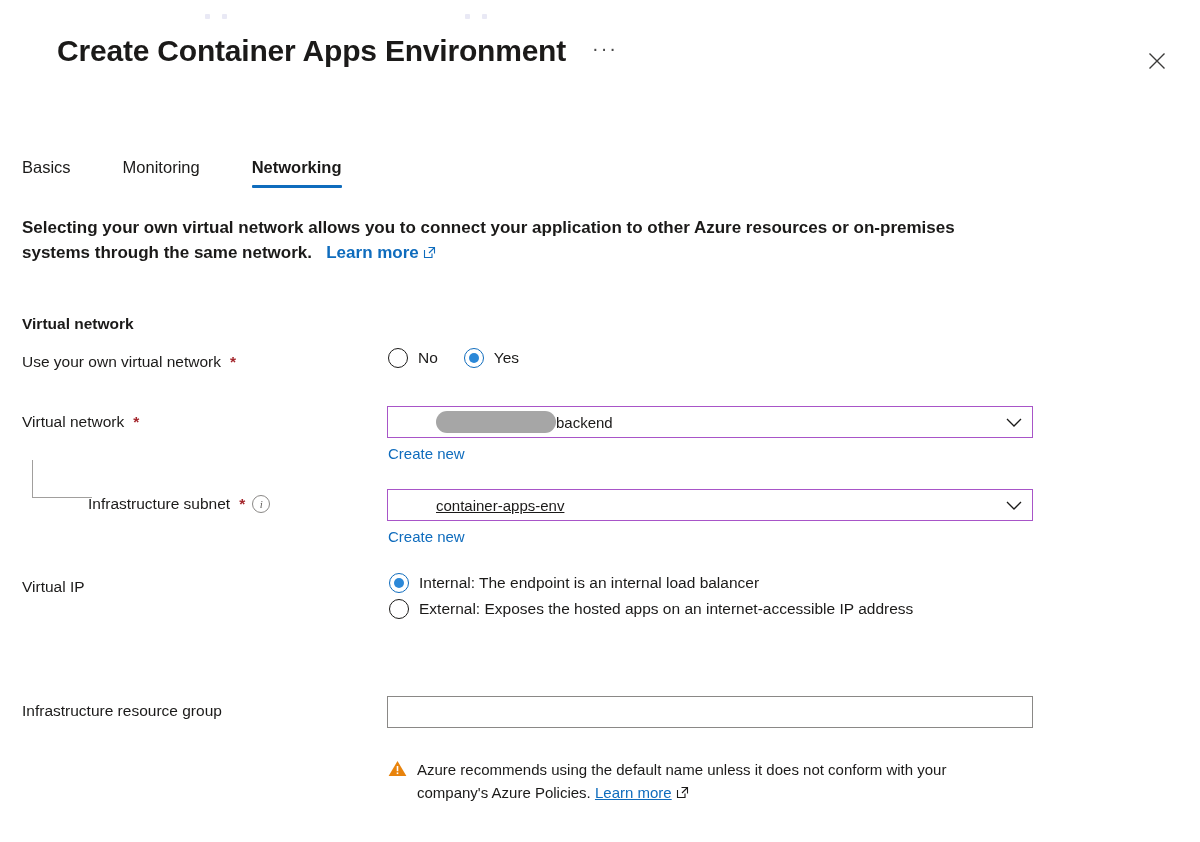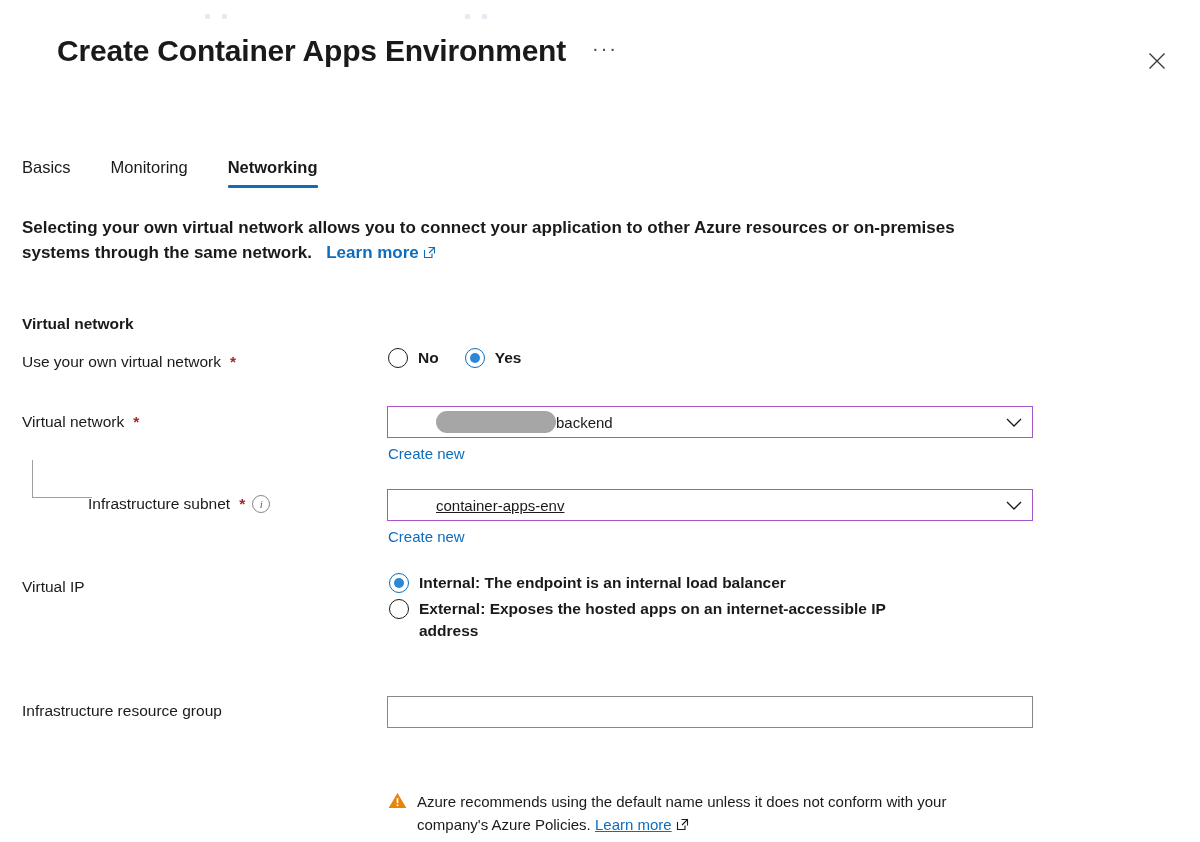--- a/index.html
+++ b/index.html
@@ -77,21 +77,21 @@
   }
   .close-btn svg { display: block; }
 
   
   .tabs {
     position: absolute;
     left: 22px;
     top: 158px;
     display: flex;
     align-items: flex-start;
-    gap: 0;
+    gap: 12px;
   }
   .tab {
     font-size: 16.5px;
     color: #1b1a19;
     padding: 0 22px 11px 0;
     margin-right: 18px;
     cursor: pointer;
     white-space: nowrap;
     position: relative;
   }
@@ -161,21 +161,20 @@
     color: #a4262c;
     font-weight: 600;
     margin-left: 2px;
   }
 
   
   .radio-group {
     position: absolute;
     display: flex;
     align-items: center;
-    font-weight: bold;
   }
   .radio-opt {
     display: flex;
     align-items: flex-start;
     gap: 10px;
     cursor: pointer;
   }
   .radio {
     width: 20px;
     height: 20px;
@@ -281,21 +280,20 @@
     flex: 0 0 auto;
   }
 
   
   .warning {
     position: absolute;
     display: flex;
     align-items: flex-start;
     gap: 10px;
     width: 620px;
-    margin-top: 32px;
   }
   .warn-icon { flex: 0 0 auto; margin-top: 2px; }
   .warn-text {
     font-size: 15px;
     line-height: 23px;
     color: #1b1a19;
   }
 </style>
 </head>
 <body>

